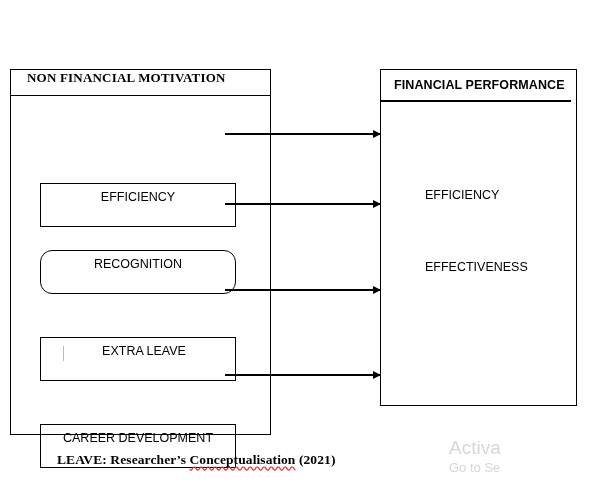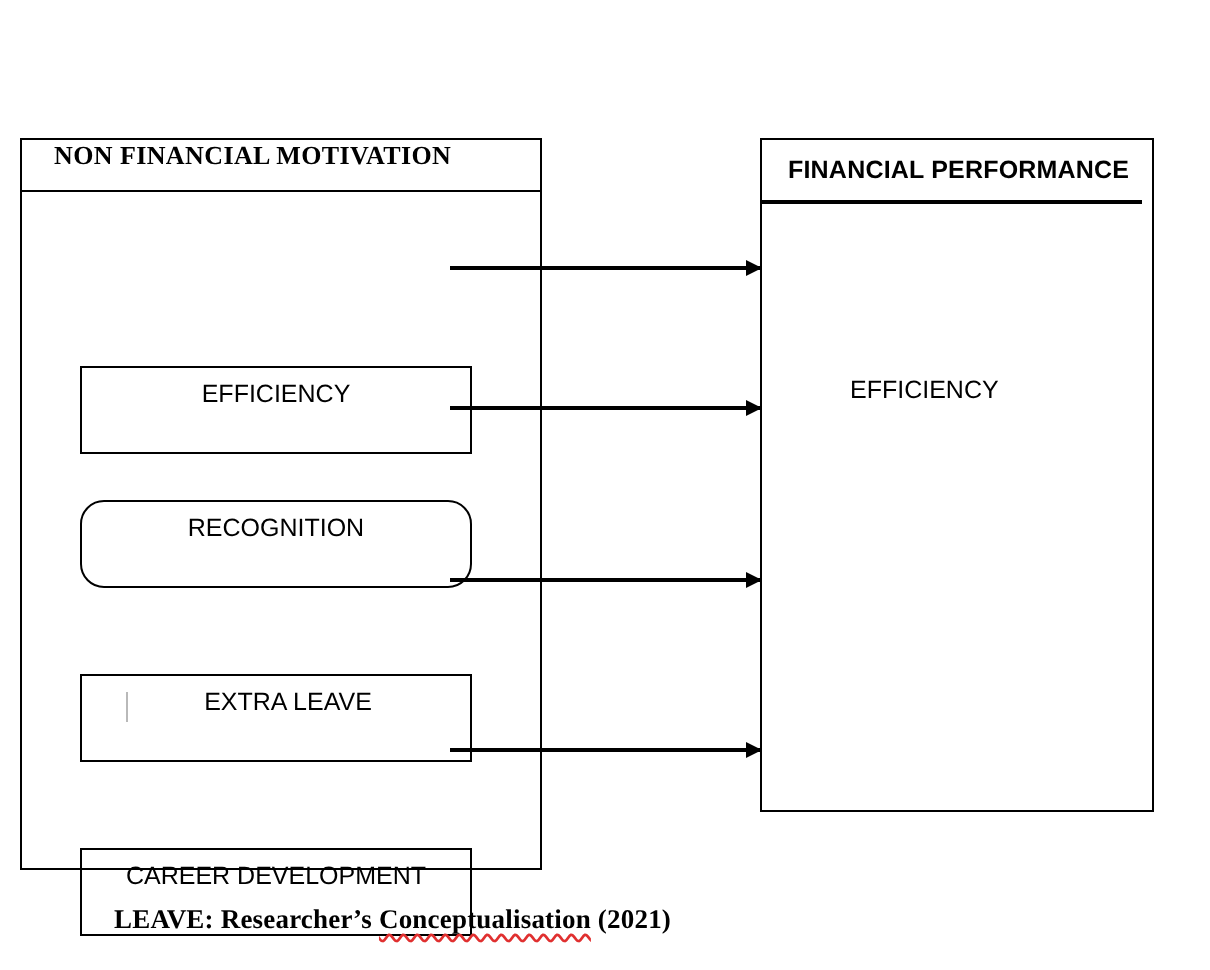--- a/index.html
+++ b/index.html
@@ -244,18 +244,23 @@
   <div class="arrow arrow-4"></div>
 
   <div class="dv-container">
     <div class="dv-header">
       <span class="dv-header-label">FINANCIAL PERFORMANCE</span>
     </div>
     <div class="dv-header-rule"></div>
 
     <span class="dv-item dv-item-efficiency">EFFICIENCY</span>
 
+    <span class="dv-item dv-item-effectiveness">EFFECTIVENESS</span>
   </div>
 
   <div class="source-line"><span>LEAVE: Researcher’s </span><span class="spellcheck">Conceptualisation</span><span> (2021)</span></div>
 
+  <div class="activation-watermark">
+    <div class="activation-title">Activa</div>
+    <div class="activation-sub">Go to Se</div>
+  </div>
 
 </div>
 
 </body></html>

